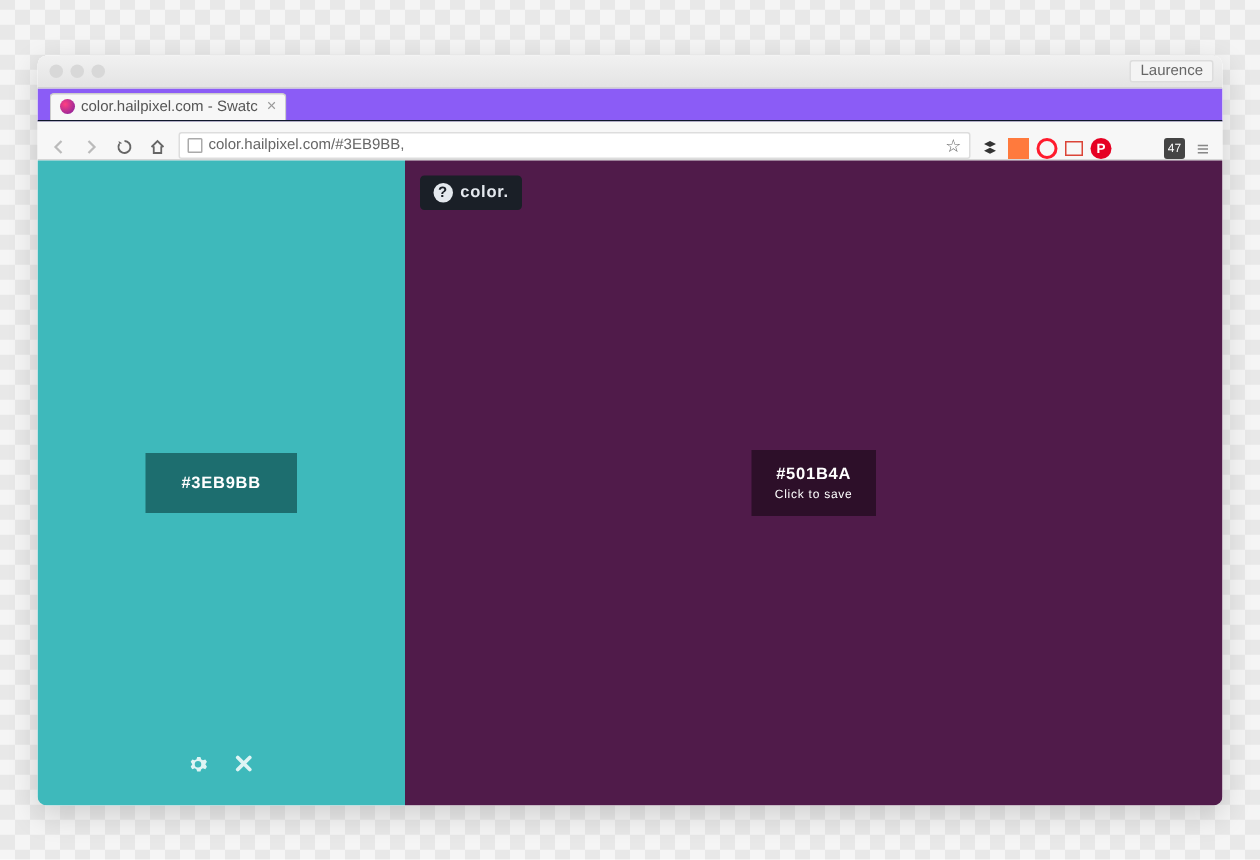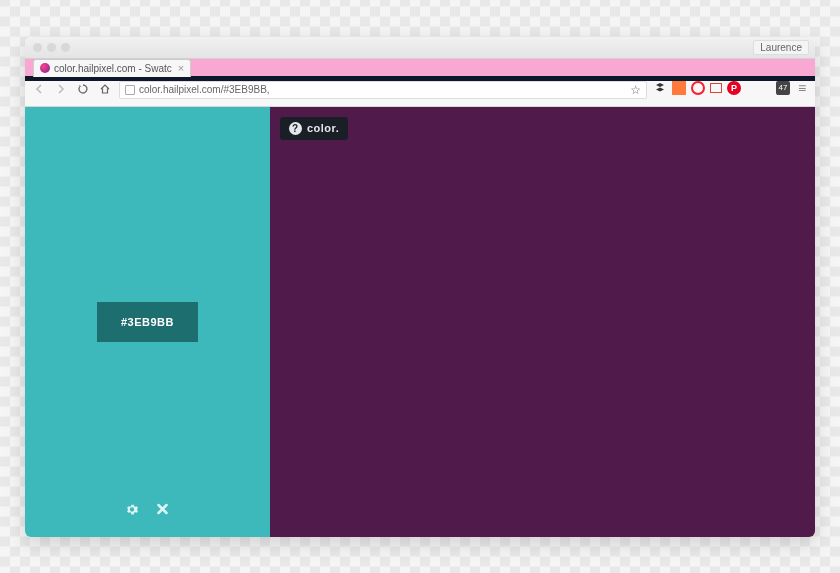--- a/index.html
+++ b/index.html
@@ -53,24 +53,24 @@
       font-size: 10px;
       color: #666;
       background: #f4f4f4;
       border: 1px solid #ddd;
       padding: 1px 6px;
       border-radius: 2px;
     }
     
     .tabbar {
       height: 22px;
-      background: #f9a8d4;
-      border-bottom: 5px solid #0f172a;
-      display: flex;
-      align-items: flex-start;
+      background: #8b5cf6;
+      border-bottom: 1px solid #0f172a;
+      display: flex;
+      align-items: flex-end;
       padding-left: 8px;
     }
     .tab {
       display: flex;
       align-items: center;
       background: #f7f7f7;
       border: 1px solid #ccc;
       border-bottom: none;
       border-radius: 3px 3px 0 0;
       padding: 2px 6px;
@@ -92,21 +92,21 @@
       line-height: 1;
       cursor: pointer;
       padding-left: 2px;
     }
     
     .addressbar {
       height: 26px;
       background: #f7f7f7;
       border-bottom: 1px solid #d6d6d6;
       display: flex;
-      align-items: flex-start;
+      align-items: flex-end;
       padding: 0 6px;
       gap: 6px;
     }
     .nav-btn {
       width: 16px;
       height: 16px;
       color: #bbb;
       display: flex;
       align-items: center;
       justify-content: center;
@@ -340,16 +340,20 @@
               <path d="M2 2 L10 10 M10 2 L2 10" stroke="#dff4f4" stroke-width="2.5" stroke-linecap="round"></path>
             </svg>
         </span>
       </div>
     </div>
     <div class="swatch swatch-right">
       <div class="logo-badge">
         <span class="q">?</span>
         <span>color.</span>
       </div>
+      <div class="color-label hover">
+        <span>#501B4A</span>
+        <span class="sub">Click to save</span>
+      </div>
     </div>
   </div>
 
 </div>
 
 </body></html>

